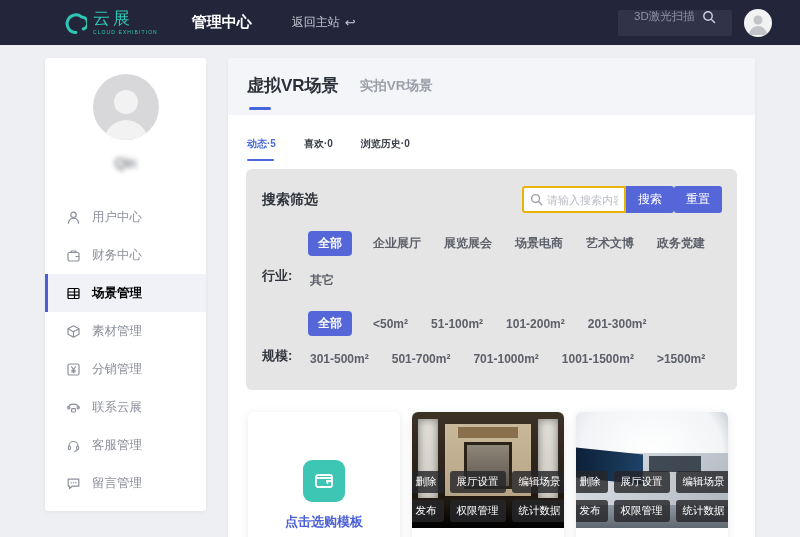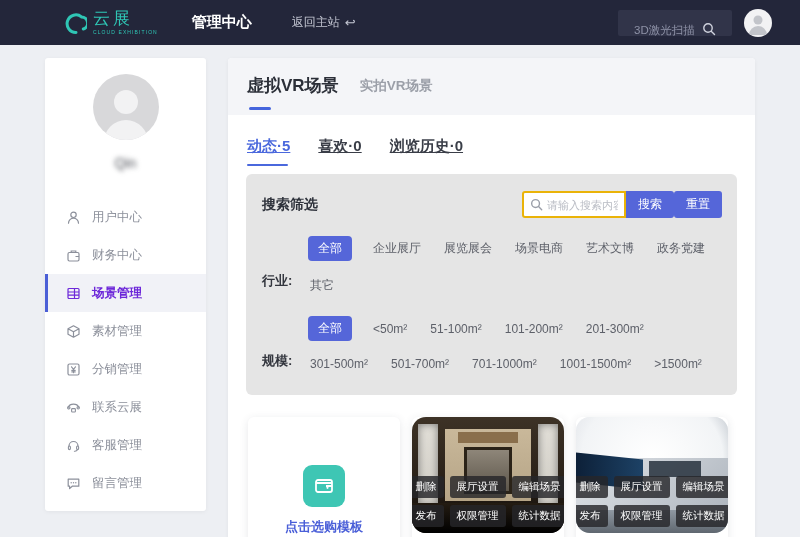--- a/index.html
+++ b/index.html
@@ -12,55 +12,55 @@
   .logo { display:flex; align-items:center; gap:6px; }
   .logo-text { display:flex; flex-direction:column; line-height:1; }
   .logo-cn { color:#2fc6b5; font-size:17px; font-weight:normal; letter-spacing:3px; }
   .logo-en { color:#2fc6b5; font-size:5px; letter-spacing:1.1px; margin-top:3px; }
   .hdr-title { color:#ffffff; font-size:15px; font-weight:bold; margin-left:34px; }
   .back-link { color:#c3c6d2; font-size:12px; margin-left:40px; display:flex;
     align-items:center; gap:5px; cursor:pointer; text-decoration:none; }
   .back-icon { font-size:13px; color:#c3c6d2; }
   .hdr-right { margin-left:auto; display:flex; align-items:center; gap:12px; padding-right:28px; }
   .hdr-search { width:114px; height:26px; background:#313449; border-radius:2px;
-    display:flex; align-items:flex-end; padding:0 16px; }
+    display:flex; align-items:flex-start; padding:0 16px; }
   .hdr-search input { flex:1; min-width:0; background:transparent; border:none; outline:none;
     color:#9da1b4; font-size:11.5px; font-family:inherit; }
   .hdr-search input::placeholder { color:#8d91a6; }
   .hdr-avatar { width:28px; height:28px; border-radius:50%; background:#f2f2f4;
     display:flex; align-items:center; justify-content:center; overflow:hidden; cursor:pointer; }
 
   
   .sidebar { position:absolute; left:45px; top:58px; width:161px; height:453px;
     background:#ffffff; border-radius:3px; box-shadow:0 1px 4px rgba(0,0,0,.05); }
   .side-avatar { width:66px; height:66px; border-radius:50%; background:#d8d8da;
     margin:16px auto 0; display:flex; align-items:flex-end; justify-content:center; overflow:hidden; }
   .side-name { text-align:center; margin-top:15px; font-size:14px; color:#4a4d55;
     filter:blur(2.5px); }
   .menu { margin-top:27px; }
   .menu-item { height:38px; display:flex; align-items:center; gap:11px;
     padding-left:18px; color:#8c909b; font-size:12.5px; cursor:pointer;
     border-left:3px solid transparent; }
   .menu-item svg { flex:0 0 auto; }
   .menu-item.active { background:#f1f2f7; border-left:3px solid #4b5fd6;
-    color:#6d28d9; font-weight:bold; }
+    color:#000000; font-weight:bold; }
 
   
   .panel { position:absolute; left:228px; top:58px; width:527px; height:600px;
     background:#ffffff; border-radius:4px 4px 0 0; box-shadow:0 1px 4px rgba(0,0,0,.05); }
   .panel-head { height:57px; background:#f4f5f8; border-radius:4px 4px 0 0;
     display:flex; align-items:center; padding-left:19px; }
   .tab-main { position:relative; font-size:17px; font-weight:bold; color:#2b2f38;
     cursor:pointer; padding-bottom:2px; }
   .tab-main .tab-bar { position:absolute; left:2px; bottom:-11px; width:22px; height:3px;
     background:#4565dd; border-radius:2px; }
   .tab-main.inactive { font-size:13.5px; font-weight:bold; color:#9b9fa8; margin-left:21px; }
   .subtabs { display:flex; gap:28px; padding:22px 0 0 19px; }
-  .subtab { position:relative; font-size:15px; font-weight:bold; color:#3a3e48;
-    cursor:pointer; padding-bottom:10px;text-decoration:underline; }
+  .subtab { position:relative; font-size:10px; font-weight:bold; color:#3a3e48;
+    cursor:pointer; padding-bottom:10px; }
   .subtab.active { color:#4a68dd; }
   .subtab.active::after { content:""; position:absolute; left:0; right:2px; bottom:0;
     height:2px; background:#4a68dd; border-radius:1px; }
 
   
   .filter { margin:8px 18px 0 18px; background:#e5e5e5; border-radius:6px;
     padding:17px 15px 20px 16px; }
   .filter-top { display:flex; align-items:center; }
   .filter-title { font-size:14px; font-weight:bold; color:#2e323b; }
   .filter-search { margin-left:auto; display:flex; align-items:center; }
@@ -70,34 +70,34 @@
     color:#555; font-family:inherit; }
   .fsearch-box input::placeholder { color:#b9bcc4; }
   .btn { height:27px; border:none; border-radius:3px; background:#5566d9; color:#ffffff;
     font-size:12px; font-family:inherit; cursor:pointer; padding:0 12px; }
   .btn.search { border-radius:0 3px 3px 0; }
   .btn.reset { }
   .filter-row { display:flex; margin-top:18px; }
   .frow-label { flex:0 0 46px; font-size:13px; font-weight:bold; color:#33363e;
     padding-top:4px;margin-top:32px; }
   .frow-opts { flex:1; display:flex; flex-wrap:wrap; column-gap:19px; row-gap:12px;
-    align-items:center; }
+    align-items:center;font-weight:bold; }
   .pill { font-size:12px; color:#5d6069; cursor:pointer; padding:4px 2px; border-radius:4px; }
   .pill.active { background:#5566d9; color:#ffffff; padding:4px 10px; }
 
   
   .cards { display:flex; gap:12px; padding:22px 0 0 20px; }
   .card { width:152px; background:#ffffff; border-radius:6px;
     box-shadow:0 2px 8px rgba(60,64,80,.12); overflow:hidden; }
   .card.buy { height:166px; display:flex; flex-direction:column; align-items:center;
     justify-content:center; gap:11px; cursor:pointer; }
   .buy-icon { width:42px; height:42px; border-radius:9px; background:#3ec6b4;
     display:flex; align-items:center; justify-content:center; }
   .buy-label { color:#4a5fd8; font-size:13px; font-weight:bold; }
-  .card-img { position:relative; height:116px; overflow:hidden; cursor:pointer;border-radius:14px; }
+  .card-img { position:relative; height:116px; overflow:hidden; cursor:pointer; }
   .img-actions { position:absolute; left:0; right:0; bottom:6px; display:flex;
     flex-direction:column; gap:7px; align-items:center; }
   .act-row { display:flex; gap:6px; justify-content:center; }
   .act-btn { background:rgba(38,38,42,.82); color:#ffffff; font-size:10.5px;
     border:none; border-radius:3px; padding:4px 7px; font-family:inherit; cursor:pointer;
     white-space:nowrap; }
   .card-foot { padding:9px 9px 10px 9px; }
 
   
   .scene-cn { background:linear-gradient(180deg,#3d3226 0%,#2a2118 55%,#0e0b07 100%); }

